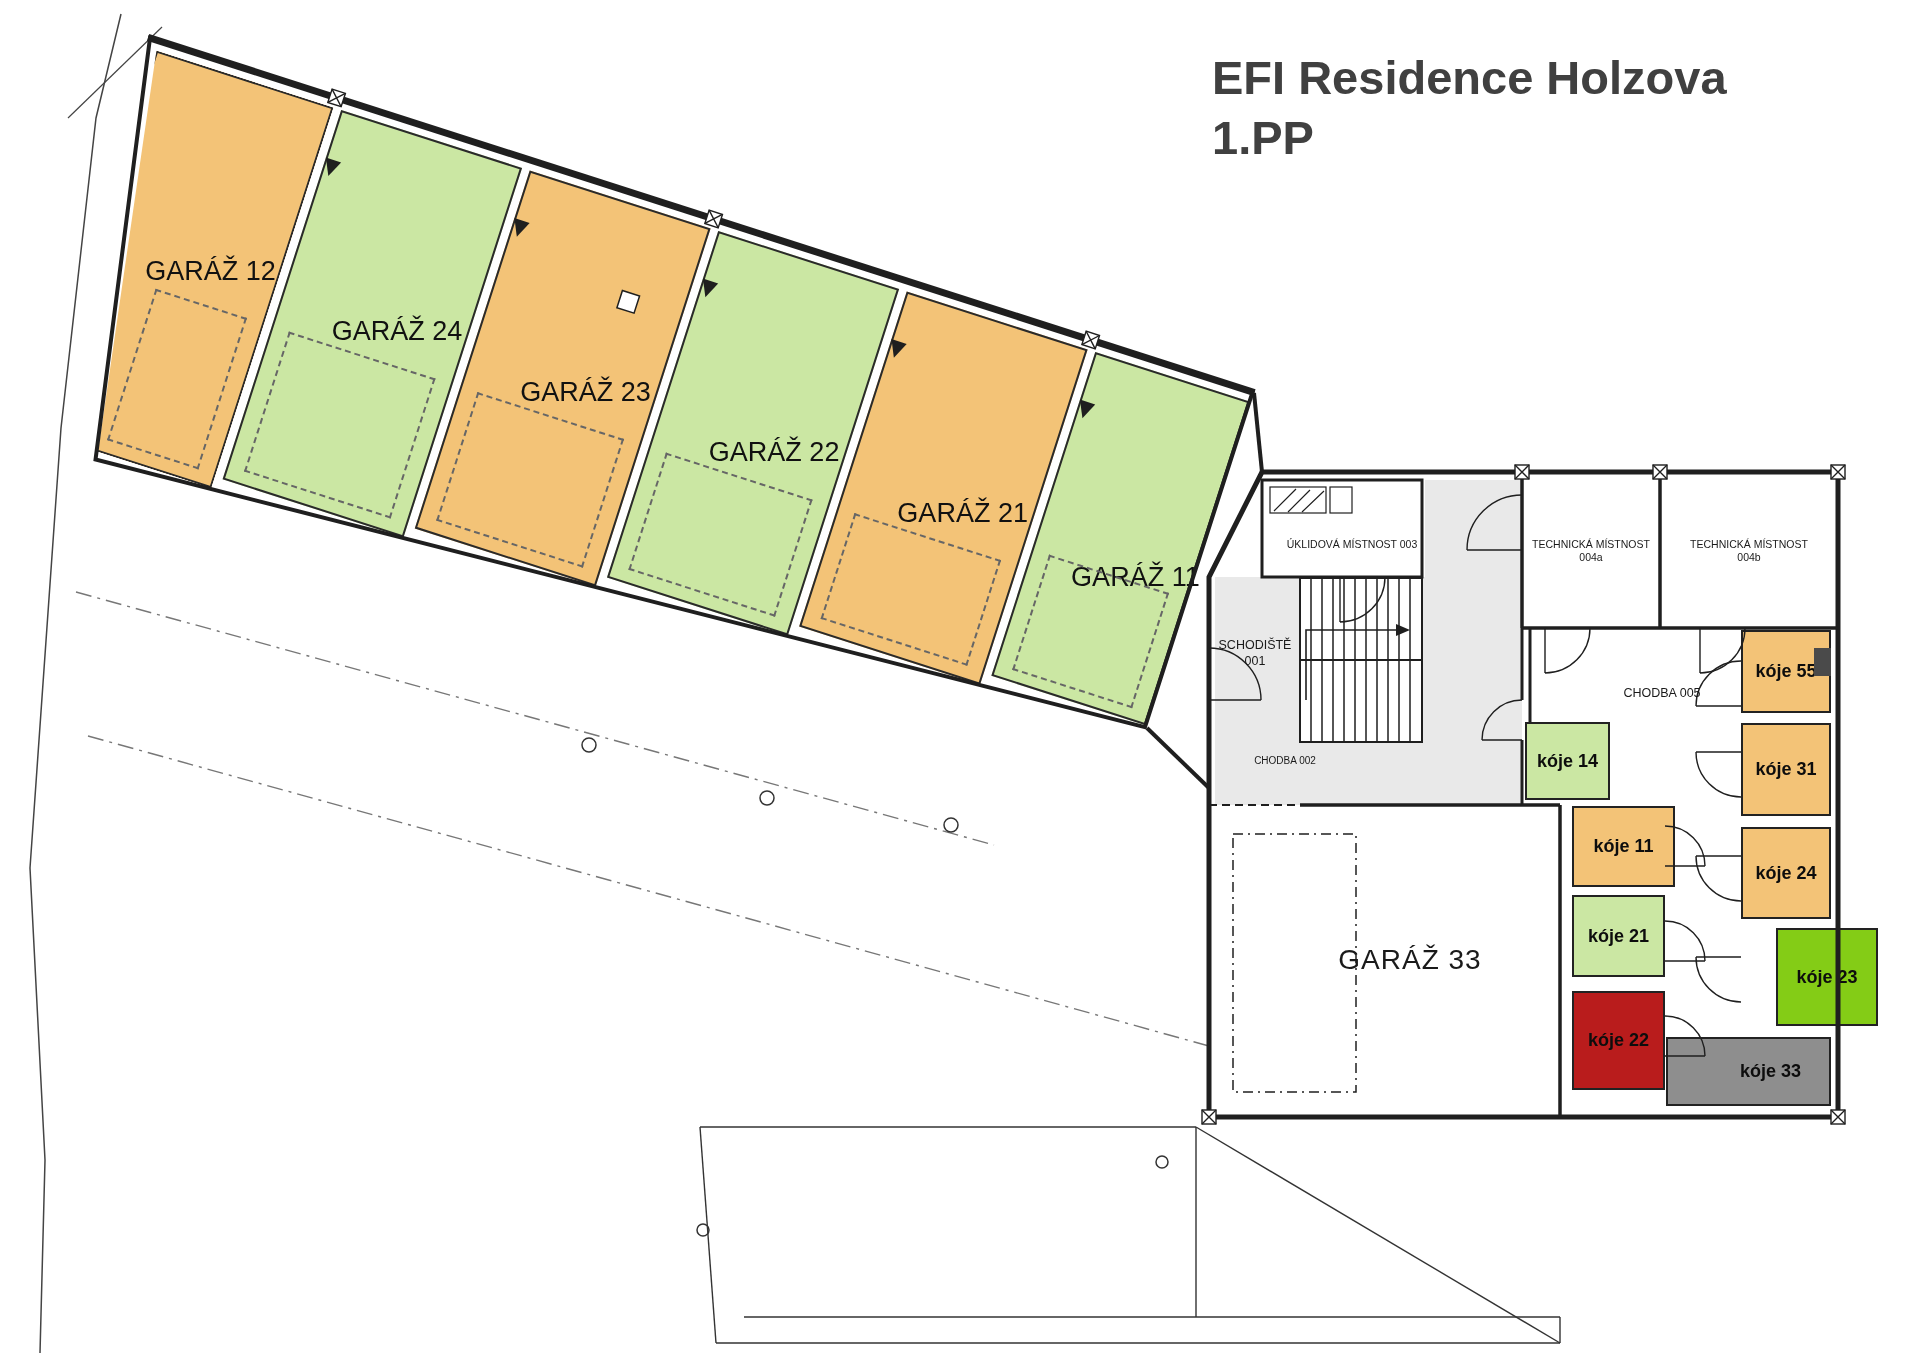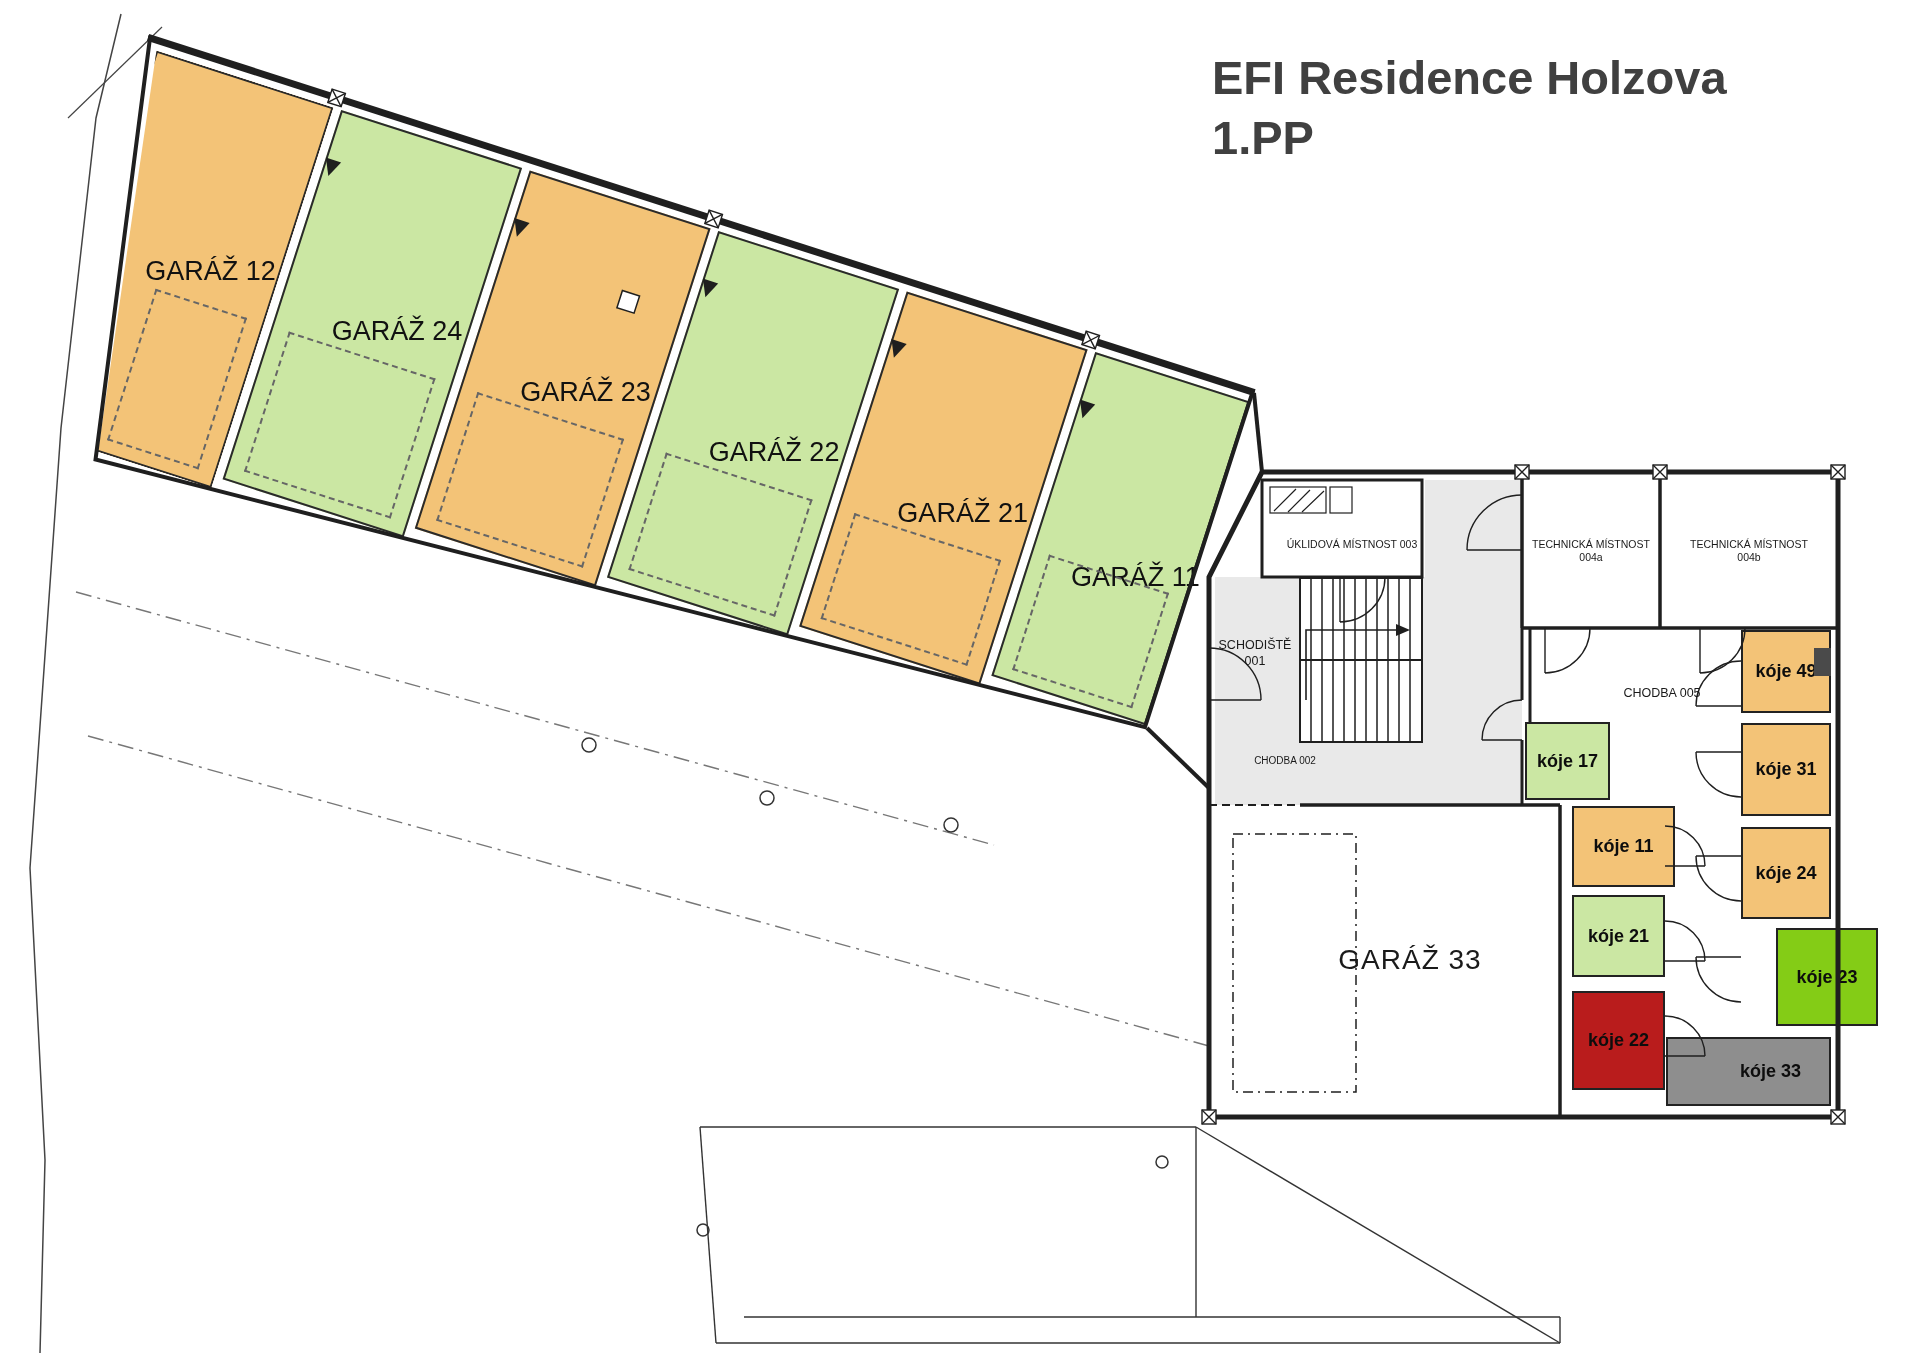--- a/index.html
+++ b/index.html
@@ -59,33 +59,33 @@
       <span class="glabel">GARÁŽ 21</span>
       <div class="park-dash"></div>
     </div>
     <div class="gcell" style="left: 996px; top: 10px; width: 162px; height: 340px; background: rgb(203, 231, 163);">
       <span class="glabel" style="top:200px;">GARÁŽ 11</span>
       <div class="park-dash" style="top:205px;bottom:10px;"></div>
     </div>
   </div>
 
   <div class="unit" style="left: 1525px; top: 722px; width: 85px; height: 78px; background: rgb(203, 231, 163);">
-    <span class="ulabel">kóje 17</span>
+    <span class="ulabel">kóje 14</span>
     </div>
   <div class="unit" style="left: 1572px; top: 806px; width: 103px; height: 81px; background: rgb(243, 195, 119);">
     <span class="ulabel">kóje 11</span>
     </div>
   <div class="unit" style="left: 1572px; top: 895px; width: 93px; height: 82px; background: rgb(203, 231, 163);">
     <span class="ulabel">kóje 21</span>
     </div>
   <div class="unit" style="left: 1572px; top: 991px; width: 93px; height: 99px; background: #b91c1c;">
     <span class="ulabel">kóje 22</span>
     </div>
   <div class="unit" style="left: 1741px; top: 630px; width: 90px; height: 83px; background: rgb(243, 195, 119);">
-    <span class="ulabel">kóje 49</span>
+    <span class="ulabel">kóje 55</span>
     </div>
   <div class="unit" style="left: 1741px; top: 723px; width: 90px; height: 93px; background: rgb(243, 195, 119);">
     <span class="ulabel">kóje 31</span>
     </div>
   <div class="unit" style="left: 1741px; top: 827px; width: 90px; height: 92px; background: rgb(243, 195, 119);">
     <span class="ulabel">kóje 24</span>
     </div>
   <div class="unit" style="left: 1741px; top: 928px; width: 102px; height: 98px; background: #84cc16; margin-left: 35px;">
     <span class="ulabel">kóje 23</span>
     </div>

